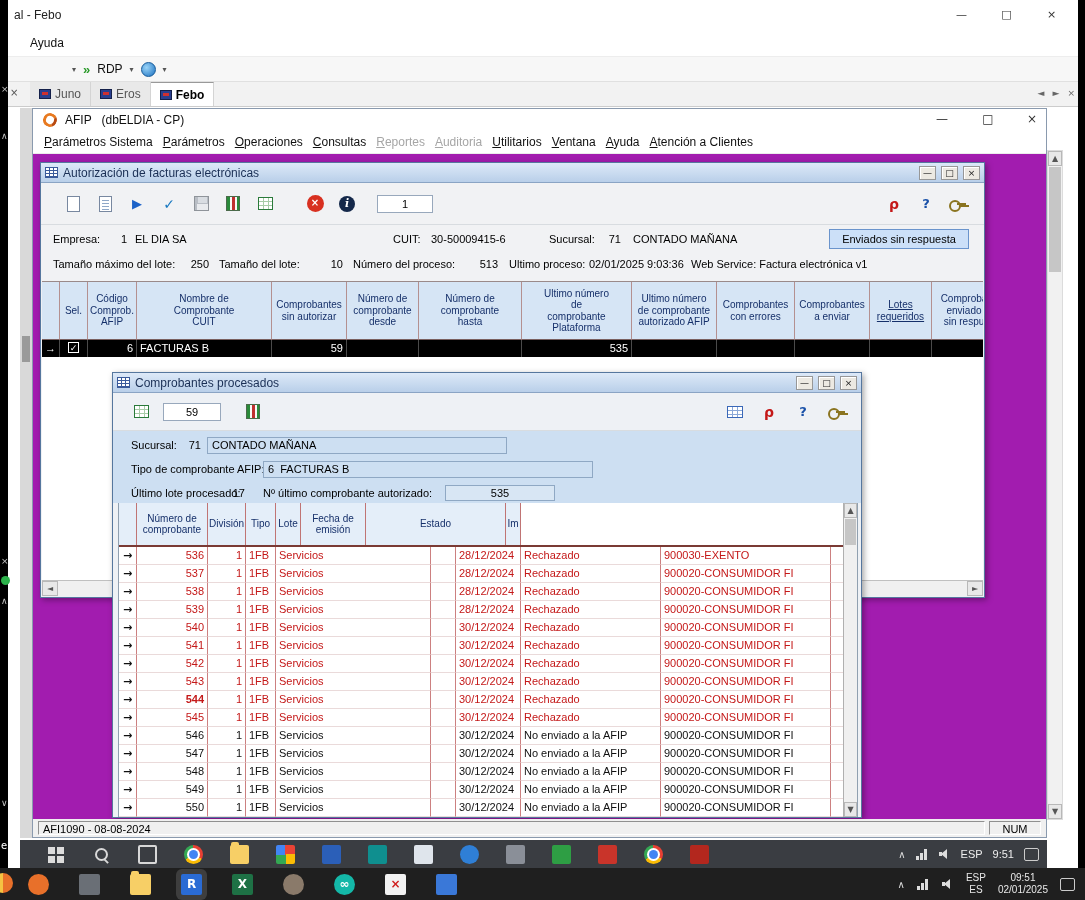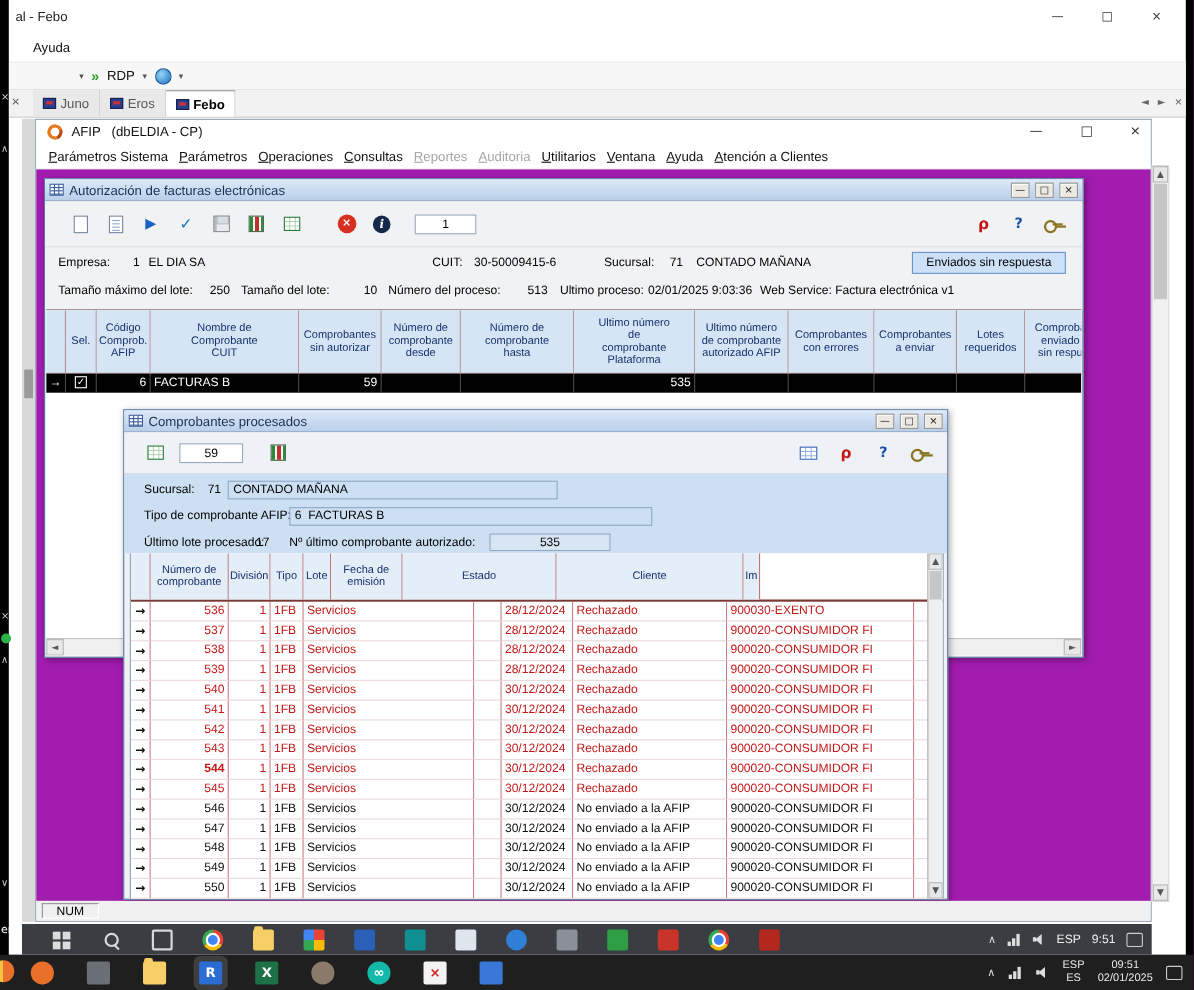--- a/index.html
+++ b/index.html
@@ -317,21 +317,21 @@
 de
 comprobante
 Plataforma</div>
                 <div class="g1h" style="width: 85px;">Ultimo número
 de comprobante
 autorizado AFIP</div>
                 <div class="g1h" style="width: 78px;">Comprobantes
 con errores</div>
                 <div class="g1h" style="width: 75px;">Comprobantes
 a enviar</div>
-                <div class="g1h" style="width: 62px;">Lotes
+                <div class="g1h" style="width: 62px; text-decoration: underline;">Lotes
 requeridos</div>
                 <div class="g1h" style="width: 65px;">Comproba
 enviado
 sin respu</div>
               </div>
             <div class="g1-row">
                 <div class="g1c a-c" style="width: 18px;">→</div>
                 <div class="g1c a-c" style="width: 28px;">
                   <div class="chk">✓</div>
                 </div>
@@ -404,21 +404,20 @@
             <div class="g2-head">
                 <div class="g2h" style="width: 18px;"></div>
                 <div class="g2h" style="width: 71px;">Número de
 comprobante</div>
                 <div class="g2h" style="width: 38px;">División</div>
                 <div class="g2h" style="width: 30px;">Tipo</div>
                 <div class="g2h" style="width: 25px;">Lote</div>
                 <div class="g2h" style="width: 65px;">Fecha de
 emisión</div>
                 <div class="g2h" style="width: 140px;">Estado</div>
-                <div class="g2h" style="width: 170px;">Cliente</div>
                 <div class="g2h" style="width: 15px;">Im</div>
               </div>
             <div>
                 <div class="g2r rej">
                   <div class="g2c a-c ind" style="width: 18px;">→</div>
                   <div class="g2c a-r" style="width: 71px;">536</div>
                   <div class="g2c a-r" style="width: 38px;">1</div>
                   <div class="g2c a-l" style="width: 30px;">1FB</div>
                   <div class="g2c a-l" style="width: 155px;">Servicios</div>
                   <div class="g2c a-l" style="width: 25px;"></div>
@@ -601,20 +600,21 @@
               <span class="vthumb"></span>
               <span class="vfill"></span>
               <span class="sbb">▼</span>
             </div>
           </div>
         </div>
 
       </div>
 
       <div class="astatus">
+        <span class="sunk" style="flex:1">AFI1090 - 08-08-2024</span>
         <span class="sunk" style="width:52px;text-align:center">NUM</span>
       </div>
     </div>
 
     <div class="vsb">
       <span class="sbb">▲</span>
       <span class="vthumb" style="height:105px"></span>
       <span class="vfill"></span>
       <span class="sbb">▼</span>
     </div>

